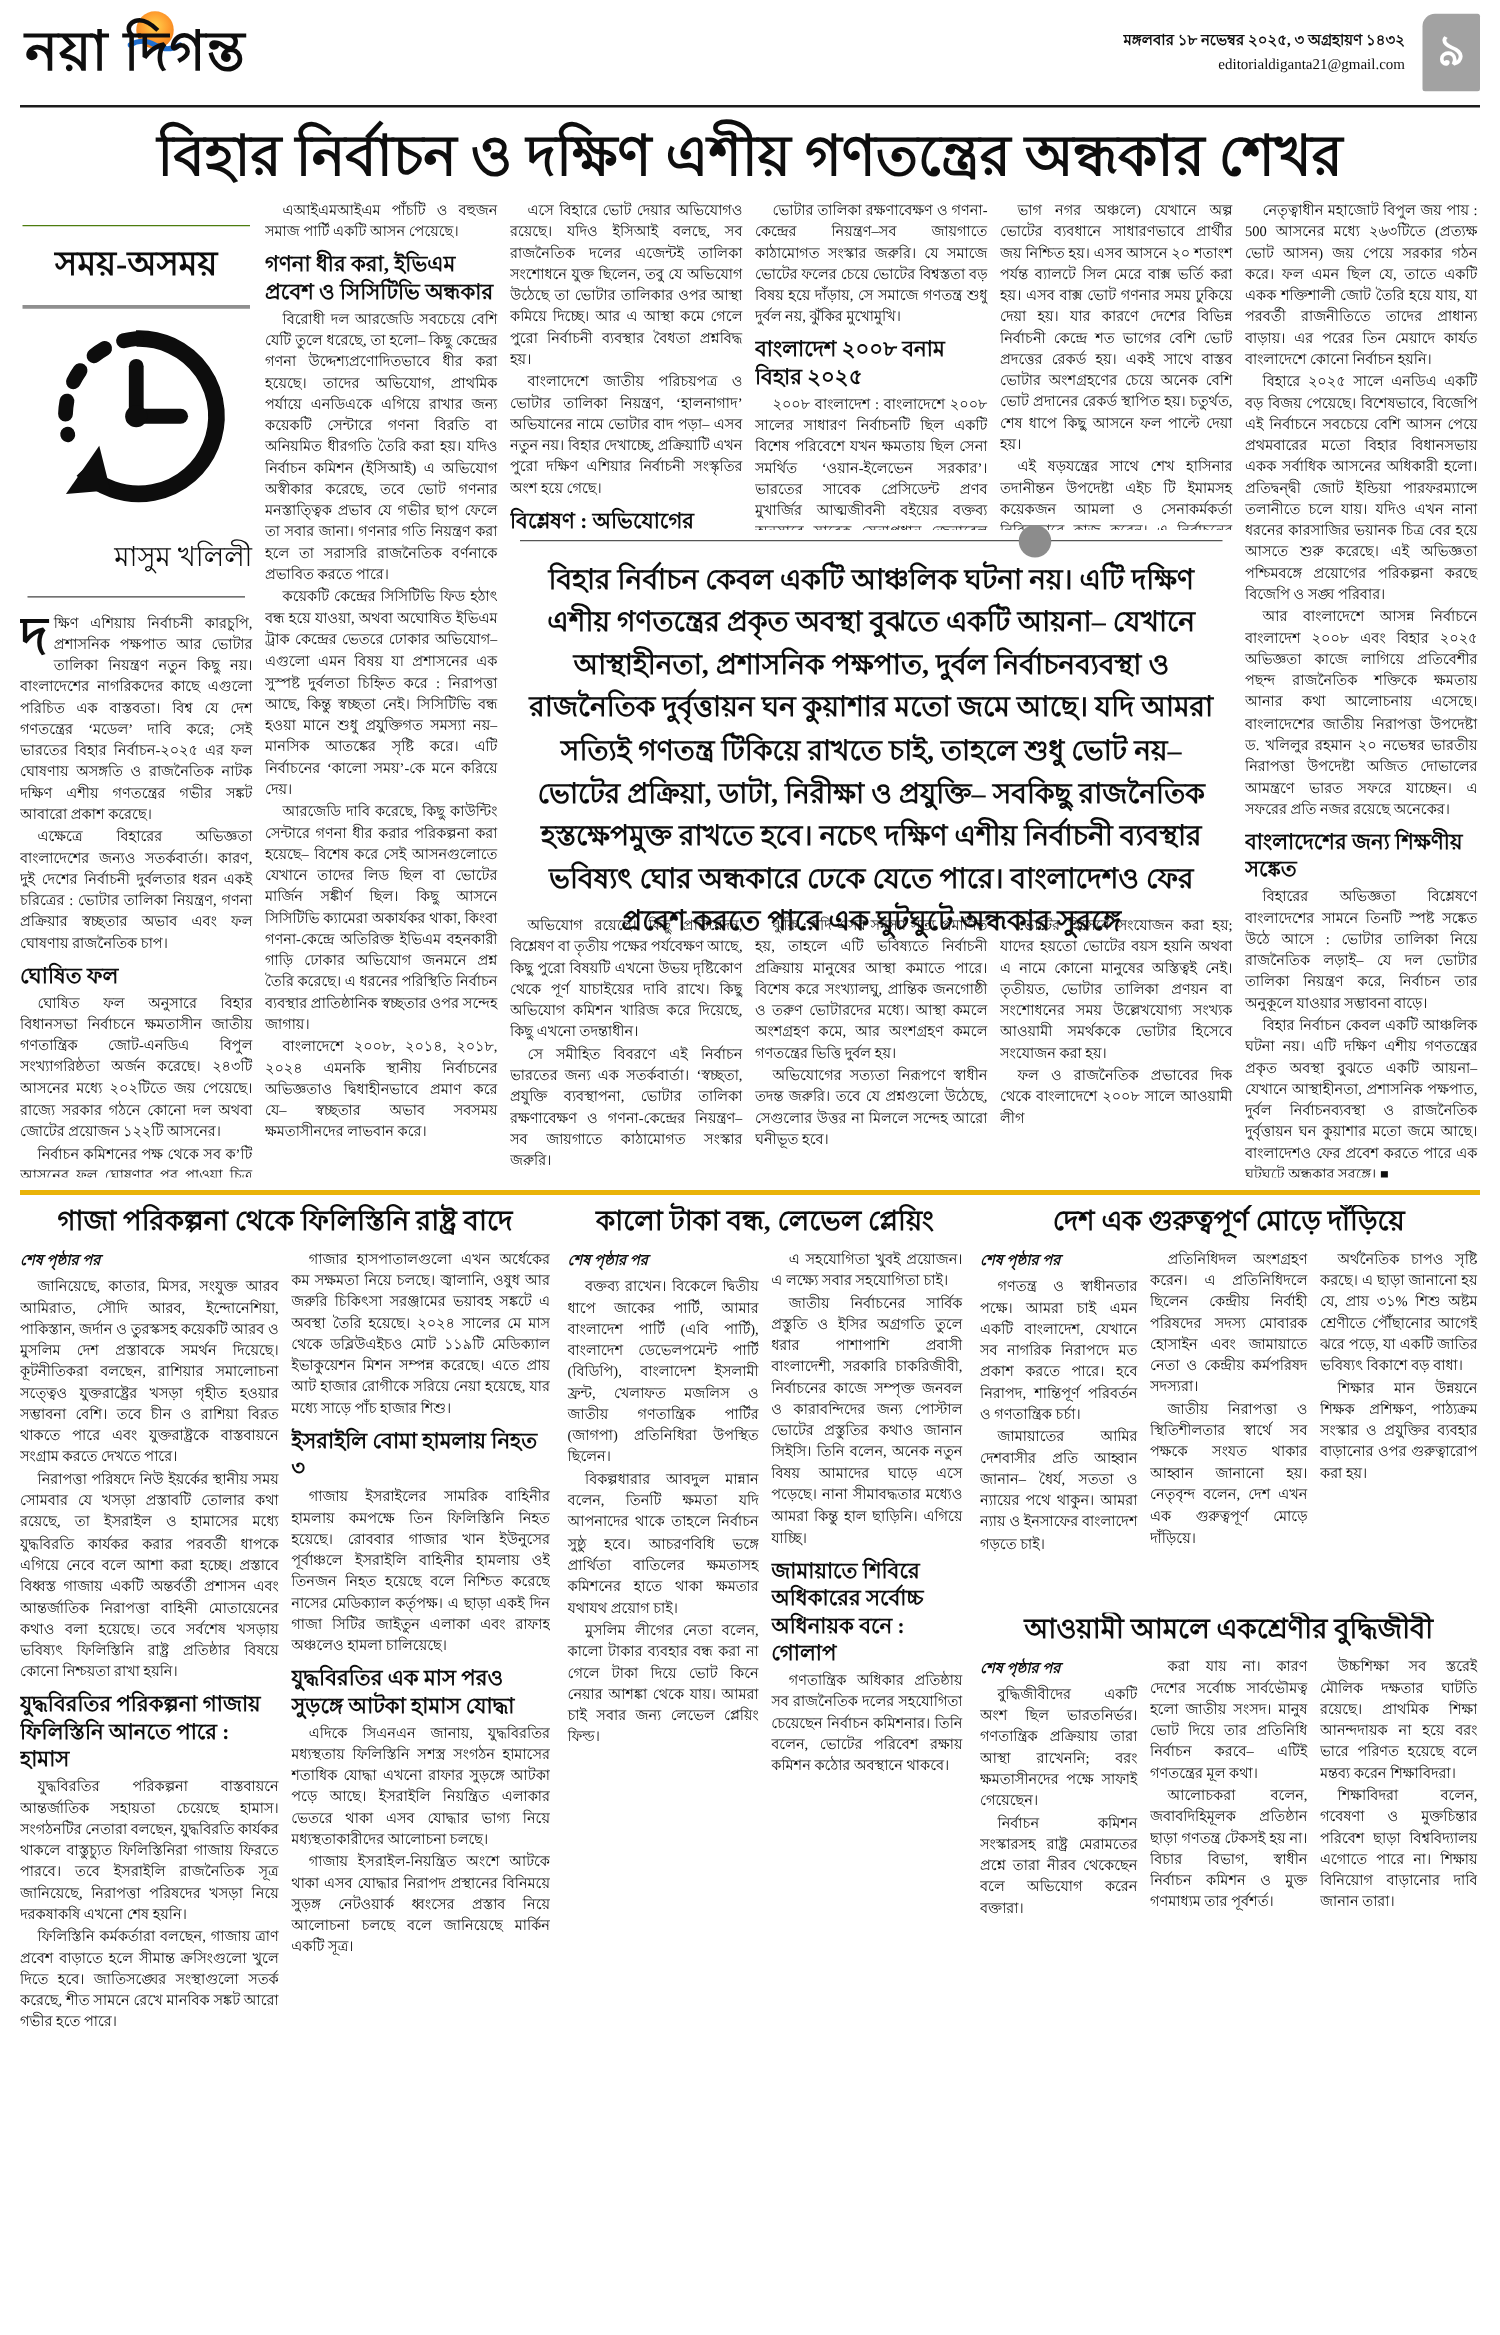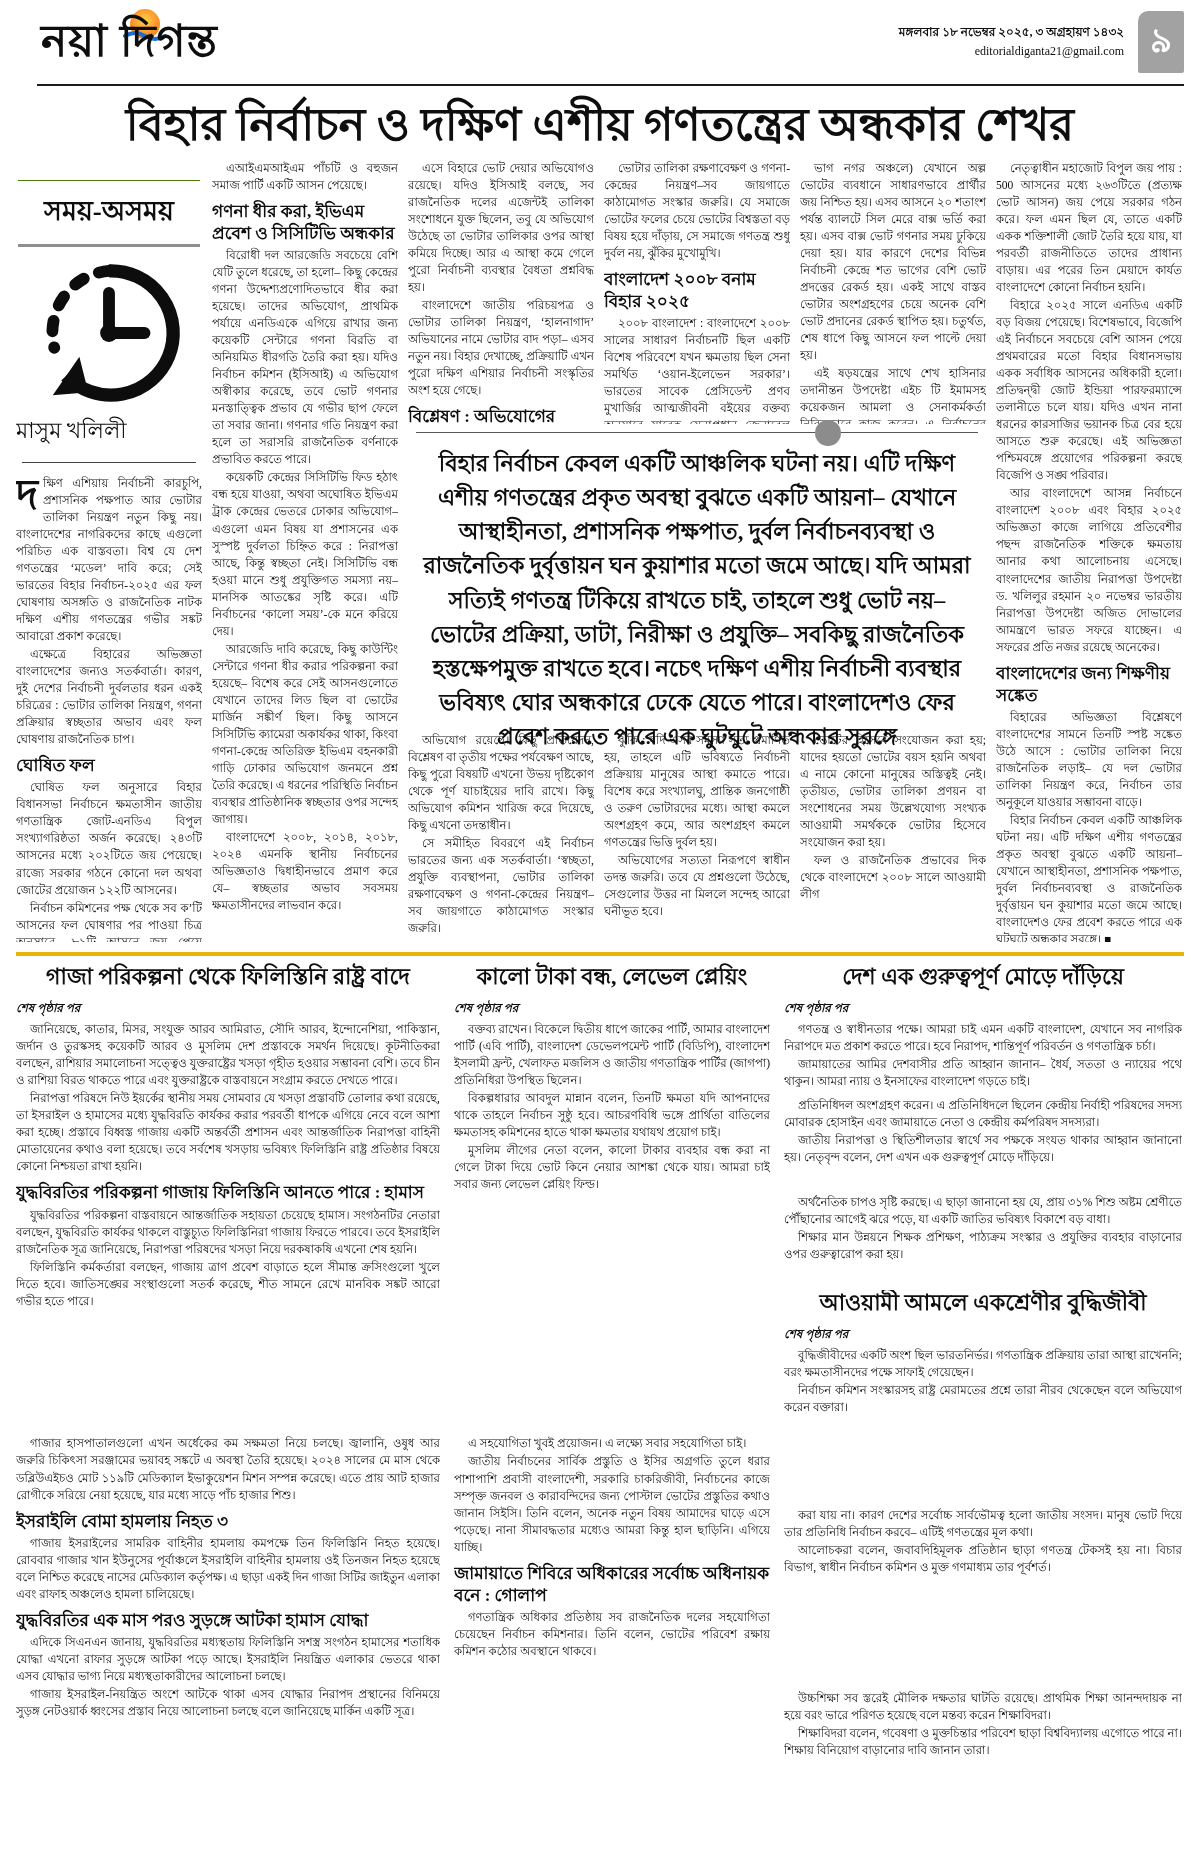--- a/index.html
+++ b/index.html
@@ -3,21 +3,21 @@
 <meta charset="utf-8">
 <style>
   html,body{margin:0;padding:0;}
   body{
     width:1200px;height:1868px;background:#ffffff;color:#0e0e0e;
     font-family:"Liberation Serif","DejaVu Sans",serif;
     overflow:hidden;
   }
   .page{padding:0 16px;}
   
-  .masthead{height:84px;display:flex;align-items:center;border-bottom:2px solid #1c1c1c;margin-left:21px;}
+  .masthead{height:84px;display:flex;align-items:center;border-bottom:2px solid #1c1c1c;}
   .logo{position:relative;font-size:44px;font-weight:800;letter-spacing:1px;line-height:1;padding-left:4px;z-index:1;white-space:nowrap;}
   .logo .sun{position:absolute;left:86px;top:-14px;width:44px;height:44px;z-index:-1;}
   .mast-meta{margin-left:auto;text-align:right;font-size:12px;line-height:1.6;padding-right:14px;font-weight:600;}
   .mast-meta .email{font-weight:400;font-family:"Liberation Serif",serif;}
   .pagenum-tab{width:46px;height:62px;background:#a2a2a2;border-radius:10px 2px 2px 2px;
     display:flex;align-items:center;justify-content:center;color:#ffffff;font-size:34px;font-weight:700;}
   
   .main-headline{text-align:center;font-size:45px;font-weight:700;margin:14px 0 8px;line-height:1.15;}
   
   .main-grid{position:relative;display:flex;gap:10px;height:782px;overflow:hidden;margin-top:4px;}
@@ -25,35 +25,35 @@
   .para{font-size:11.6px;line-height:1.47;text-align:justify;margin:0 0 1px;text-indent:14px;}
   .subhead{font-size:17px;font-weight:700;margin:7px 0 2px;line-height:1.3;}
   .cont{font-weight:700;font-style:italic;font-size:11.8px;margin:0 0 2px;}
   .dropcap{float:left;font-size:42px;line-height:.85;font-weight:700;padding:3px 5px 0 0;}
   .drop{text-indent:0;}
   .author-credit{text-align:right;font-weight:700;font-size:12px;margin:2px 0 0;}
   
   .brand-box{border-top:1px solid #4d7c0f;border-bottom:3px solid #8f8f8f;text-align:center;
     font-size:27px;font-weight:700;padding:9px 0;margin:20px 2px 12px;}
   .clock-wrap{text-align:center;margin:4px 0 2px;}
-  .author-name{text-align:left;font-size:22px;font-weight:400;margin:2px 0 12px;}
+  .author-name{text-align:right;font-size:22px;font-weight:400;margin:16px 0 12px;}
   .author-rule{border-bottom:1.5px solid #444;margin:0 6px 12px;}
   
   .split-top{height:264px;overflow:hidden;}
   .split-gap{height:308px;}
   .split-bot{height:210px;overflow:hidden;}
   
   .quote-overlay{position:absolute;left:392px;top:268px;width:578px;height:304px;box-sizing:border-box;padding:0 6px;}
   .quote-rule{border-top:1.5px solid #555;position:relative;margin:4px 2px 14px;}
   .quote-dot{position:absolute;width:26px;height:26px;border-radius:50%;background:#8c8c8c;left:71%;top:-13px;}
   .quote-text{font-size:22.5px;font-weight:700;text-align:center;line-height:1.52;margin:0;}
   
   .bottom-band{border-top:4px solid #eab308;margin-top:10px;padding-top:8px;display:flex;gap:14px;height:898px;overflow:hidden;}
   .bheadline{text-align:center;font-size:22px;font-weight:700;margin:0 0 9px;line-height:1.2;}
-  .bcols{display:flex;gap:10px;overflow:hidden;flex-direction:column;}
+  .bcols{display:flex;gap:10px;overflow:hidden;}
   .bcol{flex:1;overflow:hidden;}
   .bgroup-a{flex:0 0 424px;display:flex;flex-direction:column;}
   .bgroup-b{flex:0 0 316px;display:flex;flex-direction:column;}
   .bgroup-c{flex:0 0 398px;display:flex;flex-direction:column;}
   .bgroup-a .bcols,.bgroup-b .bcols{flex:1;}
   .sub-article-top{height:318px;display:flex;flex-direction:column;overflow:hidden;}
   .sub-article-top .bcols{flex:1;}
   .sub-article-bottom{flex:1;display:flex;flex-direction:column;overflow:hidden;margin-top:8px;}
   .sub-article-bottom .bcols{flex:1;}
 </style>

